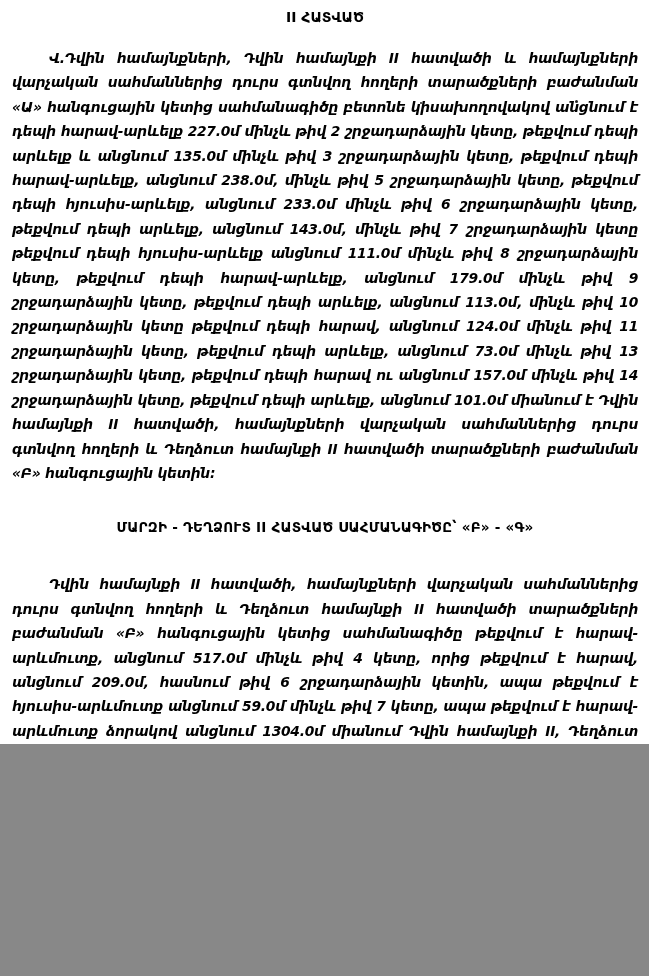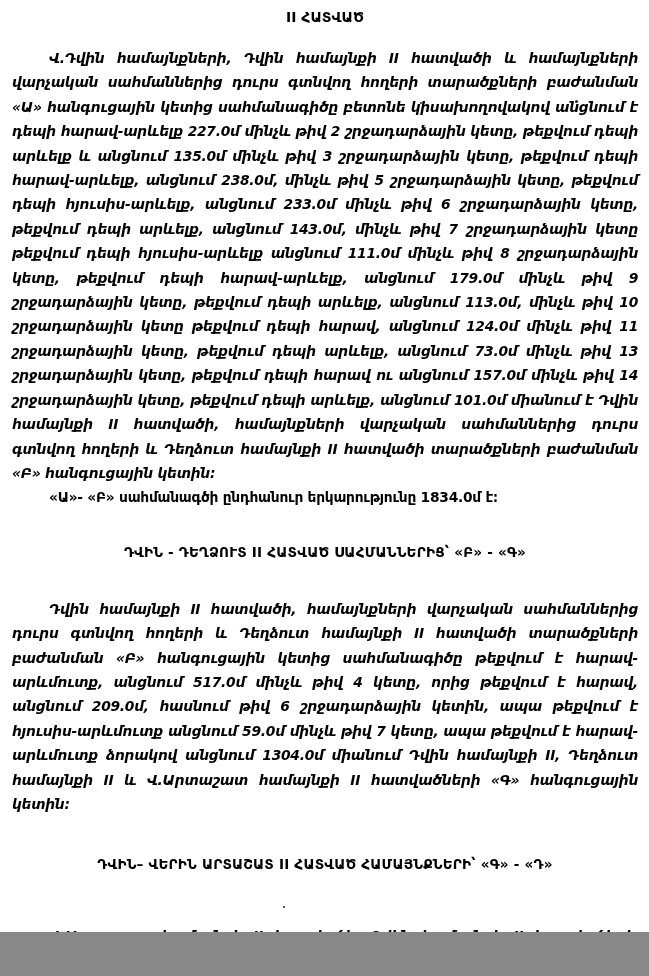--- a/index.html
+++ b/index.html
@@ -1,19 +1,19 @@
 <!DOCTYPE html>
 <html><head>
 <meta charset="utf-8">
 <style>
   html, body { margin: 0; padding: 0; background: #888; }
   .page {
     position: relative;
     width: 649px;
-    height: 932px;
+    height: 744px;
     margin: 0;
     background: #ffffff;
     color: #000000;
     font-family: "DejaVu Sans", sans-serif;
     font-weight: bold;
     box-sizing: border-box;
     padding: 6px 11px 0 12px;
     overflow: hidden;
   }
   .doc-title {
@@ -62,23 +62,22 @@
 </head>
 <body>
 
 <div class="page">
 
   <div class="doc-title">II ՀԱՏՎԱԾ</div>
 
 
   <p class="body-par par-1">Վ.Դվին համայնքների, Դվին համայնքի II հատվածի և համայնքների վարչական սահմաններից դուրս գտնվող հողերի տարածքների բաժանման «Ա» հանգուցային կետից սահմանագիծը բետոնե կիսախողովակով անցնում է դեպի հարավ-արևելք 227.0մ մինչև թիվ 2 շրջադարձային կետը, թեքվում դեպի արևելք և անցնում 135.0մ մինչև թիվ 3 շրջադարձային կետը, թեքվում դեպի հարավ-արևելք, անցնում 238.0մ, մինչև թիվ 5 շրջադարձային կետը, թեքվում դեպի հյուսիս-արևելք, անցնում 233.0մ մինչև թիվ 6 շրջադարձային կետը, թեքվում դեպի արևելք, անցնում 143.0մ, մինչև թիվ 7 շրջադարձային կետը թեքվում դեպի հյուսիս-արևելք անցնում 111.0մ մինչև թիվ 8 շրջադարձային կետը, թեքվում դեպի հարավ-արևելք, անցնում 179.0մ մինչև թիվ 9 շրջադարձային կետը, թեքվում դեպի արևելք, անցնում 113.0մ, մինչև թիվ 10 շրջադարձային կետը թեքվում դեպի հարավ, անցնում 124.0մ մինչև թիվ 11 շրջադարձային կետը, թեքվում դեպի արևելք, անցնում 73.0մ մինչև թիվ 13 շրջադարձային կետը, թեքվում դեպի հարավ ու անցնում 157.0մ մինչև թիվ 14 շրջադարձային կետը, թեքվում դեպի արևելք, անցնում 101.0մ միանում է Դվին համայնքի II հատվածի, համայնքների վարչական սահմաններից դուրս գտնվող հողերի և Դեղձուտ համայնքի II հատվածի տարածքների բաժանման «Բ» հանգուցային կետին։</p>
 
-  <p class="summary-line">«Ա»- «Բ» սահմանագծի ընդհանուր երկարությունը 1834.0մ է։</p>
 
-  <div class="section-heading heading-2">ԴՎԻՆ - ԴԵՂՁՈՒՏ II ՀԱՏՎԱԾ ՍԱՀՄԱՆՆԵՐԻՑ՝ «Բ» - «Գ»</div>
+  <div class="section-heading heading-2">ՄԱՐԶԻ - ԴԵՂՁՈՒՏ II ՀԱՏՎԱԾ ՍԱՀՄԱՆԱԳԻԾԸ՝ «Բ» - «Գ»</div>
 
   <p class="body-par par-2">Դվին համայնքի II հատվածի, համայնքների վարչական սահմաններից դուրս գտնվող հողերի և Դեղձուտ համայնքի II հատվածի տարածքների բաժանման «Բ» հանգուցային կետից սահմանագիծը թեքվում է հարավ-արևմուտք, անցնում 517.0մ մինչև թիվ 4 կետը, որից թեքվում է հարավ, անցնում 209.0մ, հասնում թիվ 6 շրջադարձային կետին, ապա թեքվում է հյուսիս-արևմուտք անցնում 59.0մ մինչև թիվ 7 կետը, ապա թեքվում է հարավ-արևմուտք ձորակով անցնում 1304.0մ միանում Դվին համայնքի II, Դեղձուտ համայնքի II և Վ.Արտաշատ համայնքի II հատվածների «Գ» հանգուցային կետին։</p>
 
 
   <div class="section-heading heading-3">ԴՎԻՆ– ՎԵՐԻՆ ԱՐՏԱՇԱՏ II ՀԱՏՎԱԾ ՀԱՄԱՅՆՔՆԵՐԻ՝ «Գ» - «Դ»</div>
 
   <p class="body-par par-3">Վ.Արտաշատ համայնքի II հատվածի, Դվին համայնքի II հատվածի և Վ.Դվին համայնքի տարածքների բաժանման «Դ» հանգուցային կետից, որը գտնվում է դեպի</p>
 
   <div class="artifact" style="left:575px; top:100px;"></div>
   <div class="artifact" style="left:420px; top:102px; width:2px; height:2px;"></div>

